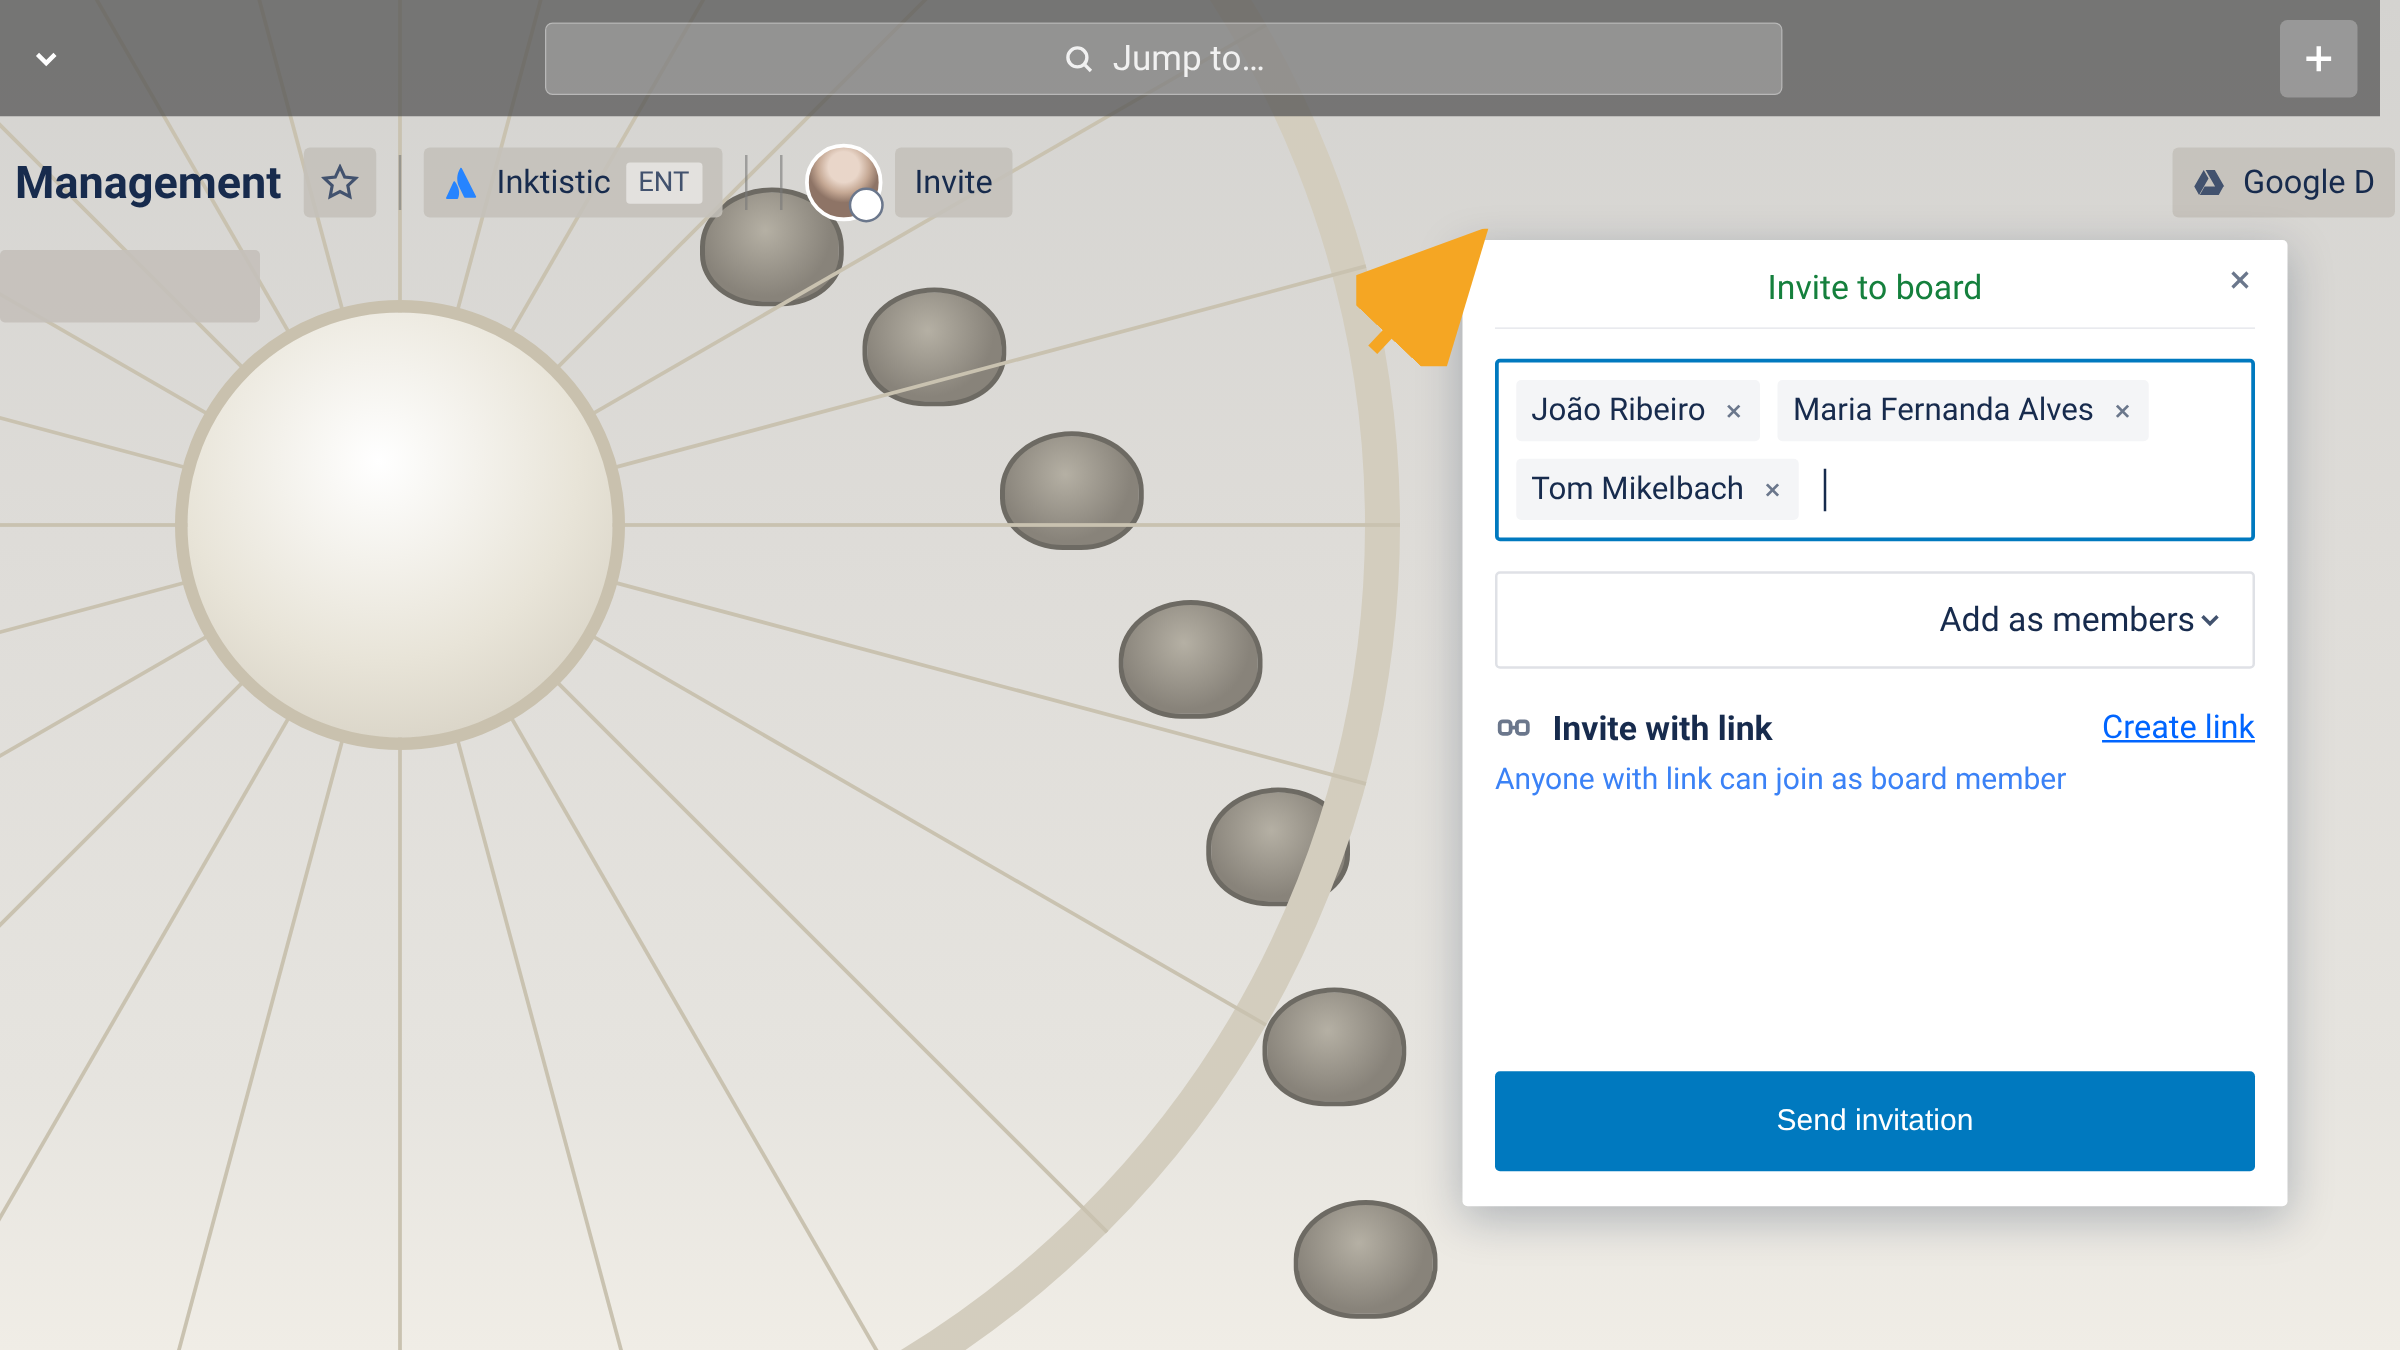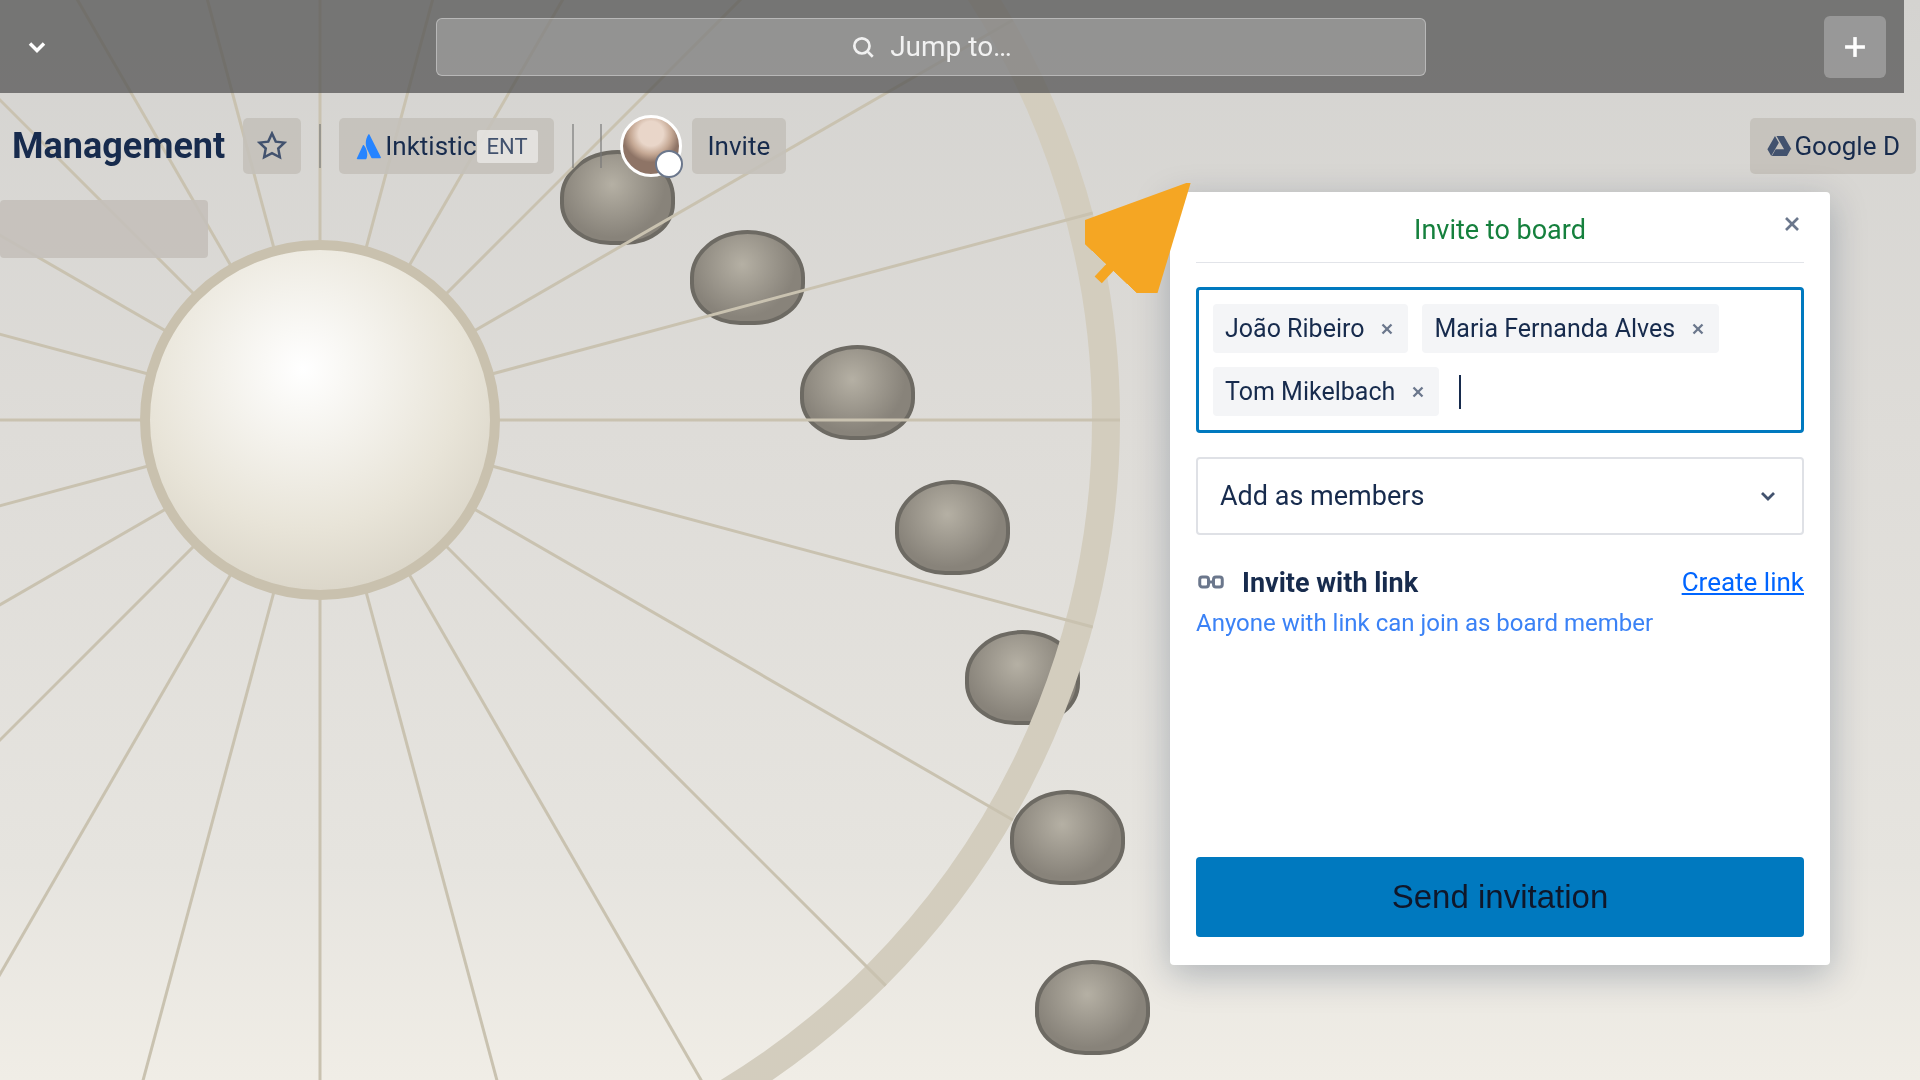--- a/index.html
+++ b/index.html
@@ -89,20 +89,21 @@
     font-size: 36px; font-weight: 700; color:#172b4d;
     padding: 0 8px;
   }
   .pill {
     background: rgba(196,192,186,0.88);
     border-radius: 5px;
     height: 56px;
     display:flex;align-items:center;justify-content:center;
     padding:0 16px;
     color:#172b4d;font-size:26px;
+    gap:12px;
     cursor:pointer;
   }
   .star-pill { width:58px; padding:0; }
   .divider { width:2px; height:44px; background: rgba(120,120,120,0.6); margin: 0 8px; }
   .atl-logo { color:#0052cc; font-size:28px; }
   .ent-badge { background: rgba(255,255,255,0.5); border-radius:3px; padding:4px 10px; font-size:22px; color:#42526e; }
   .avatar {
     width:62px; height:62px; border-radius:50%;
     background: radial-gradient(circle at 50% 28%, #e9d6c9 25%, #c5a894 42%, #8e7466 58%), #d7b9aa;
     border:3px solid #fff; position:relative;
@@ -164,41 +165,41 @@
     font-size:25px; color:#172b4d;
   }
   .chip .x { color:#6b778c; font-size:22px; cursor:pointer; }
   .cursor { width:2px; height:34px; background:#172b4d; margin-left:6px; }
 
   .role-select {
     margin-top:24px;
     border:2px solid #dfe1e6;
     border-radius:4px;
     height:78px;
-    display:flex; align-items:center; justify-content:space-between;
+    display:flex; align-items:center; justify-content:flex-end;
     padding:0 22px;
     font-size:27px; color:#172b4d;
     cursor:pointer;
   }
 
   .link-row {
     margin-top:32px;
     display:flex; gap:16px;
   }
   .link-icon { color:#6b778c; }
   .link-label { font-size:27px; font-weight:700; color:#172b4d; }
   .create-link { margin-left:auto; color:#0065ff; text-decoration:underline; font-size:26px; cursor:pointer; }
   .link-desc { margin-top:10px; font-size:24px; color:#3b82f6; }
 
   .send-btn {
     margin-top:220px;
     width:100%; height:80px;
-    background:#0079bf; color:#0f172a;
+    background:#0079bf; color:#ffffff;
     border:none; border-radius:4px;
-    font-size:33px; cursor:pointer;
+    font-size:24px; cursor:pointer;
   }
 
   svg { display:block; }
 </style>
 </head>
 <body>
 
 <div class="bg"></div>
 <div class="wheel">
   <div class="spokes">

